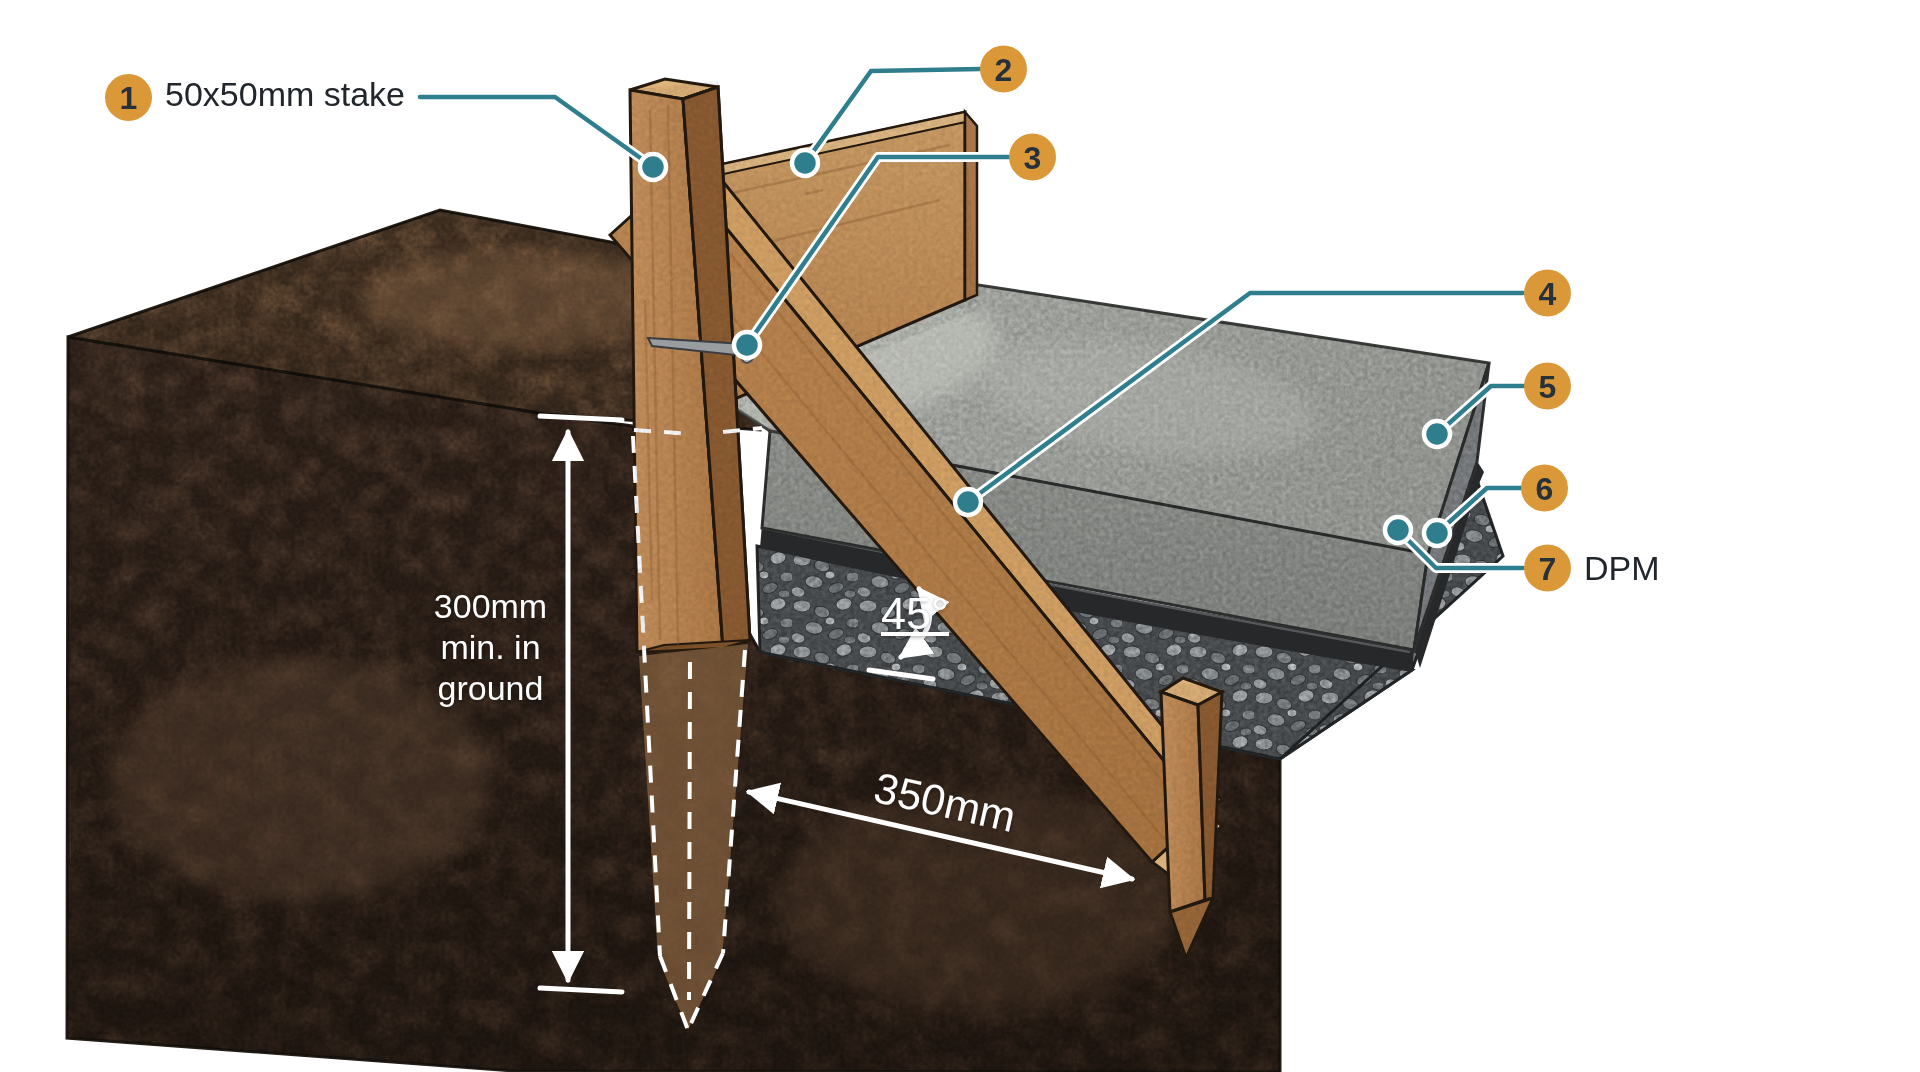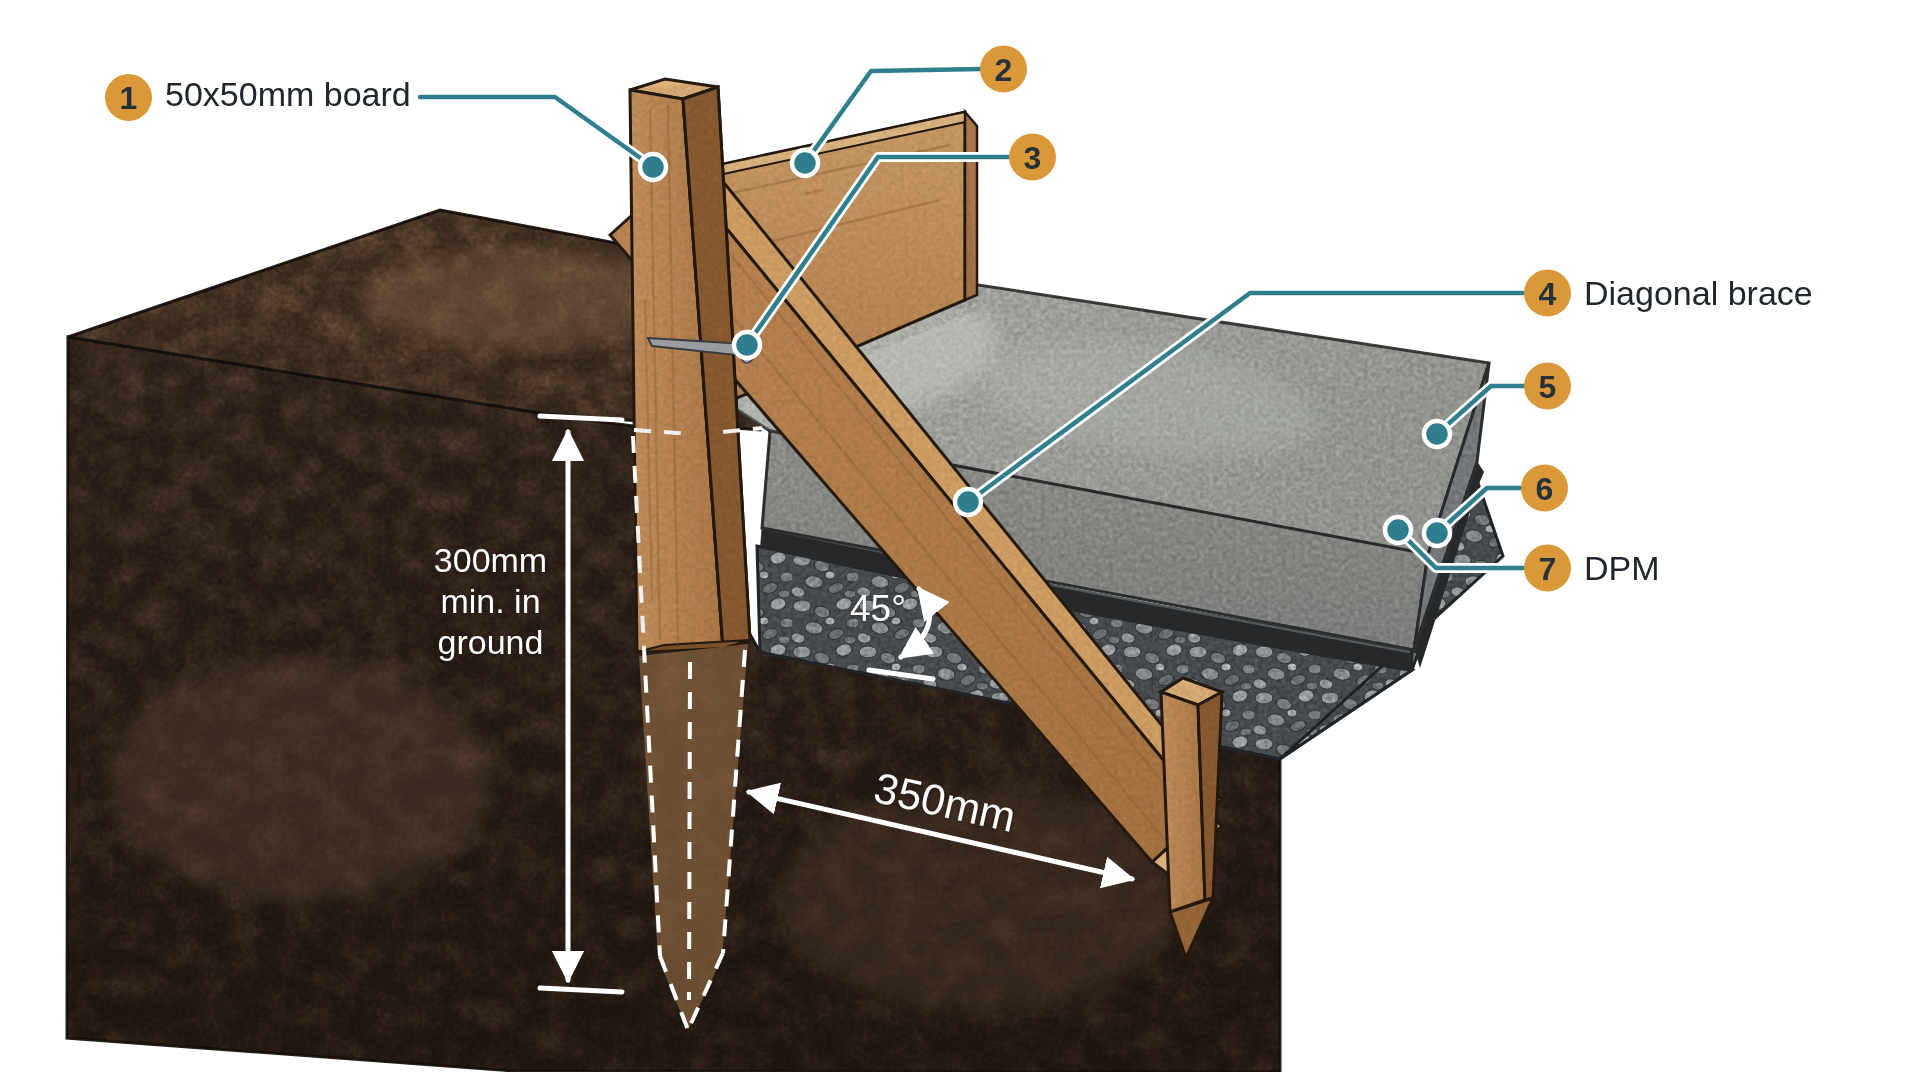--- a/index.html
+++ b/index.html
@@ -22,22 +22,22 @@
     display:flex;align-items:center;justify-content:center;flex:0 0 auto;
     color:#26313A;font-size:32px;font-weight:bold;line-height:1;
   }
   .lbl{font-size:34px;font-weight:500;color:#20262C;line-height:41px;}
   .callout.two-line{align-items:flex-start;}
   
   .dim-text{
     position:absolute;color:#ffffff;font-weight:500;text-align:center;
     text-shadow:0 1px 4px rgba(0,0,0,0.35);
   }
-  .dim-depth{left:408px;top:540px;width:165px;font-size:34px;line-height:41px;}
-  .dim-angle{left:818px;top:588px;width:120px;font-size:37px;}
+  .dim-depth{left:408px;top:586px;width:165px;font-size:34px;line-height:41px;}
+  .dim-angle{left:855px;top:588px;width:120px;font-size:45px;text-decoration:underline;}
   .dim-span{left:855px;top:778px;width:180px;font-size:43px;transform:rotate(12.5deg);}
 </style>
 </head>
 <body>
 
 <div class="stage">
 
 <svg class="scene" viewBox="0 0 1920 1072" aria-hidden="true">
   <defs>
 
@@ -259,35 +259,34 @@
     <g>
           <path class="lead-c" d="M1523,568 L1436,568 L1398,530"></path>
           <path class="lead" d="M1523,568 L1436,568 L1398,530"></path>
           <circle class="dot" cx="1398" cy="530" r="13"></circle>
         </g>
   </g>
 </svg>
 
 <div class="callout two-line" style="left:105px;top:74px;">
   <span class="badge">1</span>
-  <span class="lbl"><span>50x50mm board</span><br>
+  <span class="lbl"><span>50x50mm stake</span><br>
   </span>
 </div>
 
 <div class="callout" style="left:980px;top:69px;transform:translateY(-50%);">
   <span class="badge">2</span>
 </div>
 
 <div class="callout" style="left:1009px;top:157px;transform:translateY(-50%);">
   <span class="badge">3</span>
 </div>
 
 <div class="callout" style="left:1524px;top:293px;transform:translateY(-50%);">
   <span class="badge">4</span>
-  <span class="lbl">Diagonal brace</span>
 </div>
 
 <div class="callout" style="left:1524px;top:386px;transform:translateY(-50%);">
   <span class="badge">5</span>
 </div>
 
 <div class="callout" style="left:1521px;top:488px;transform:translateY(-50%);">
   <span class="badge">6</span>
 </div>
 

